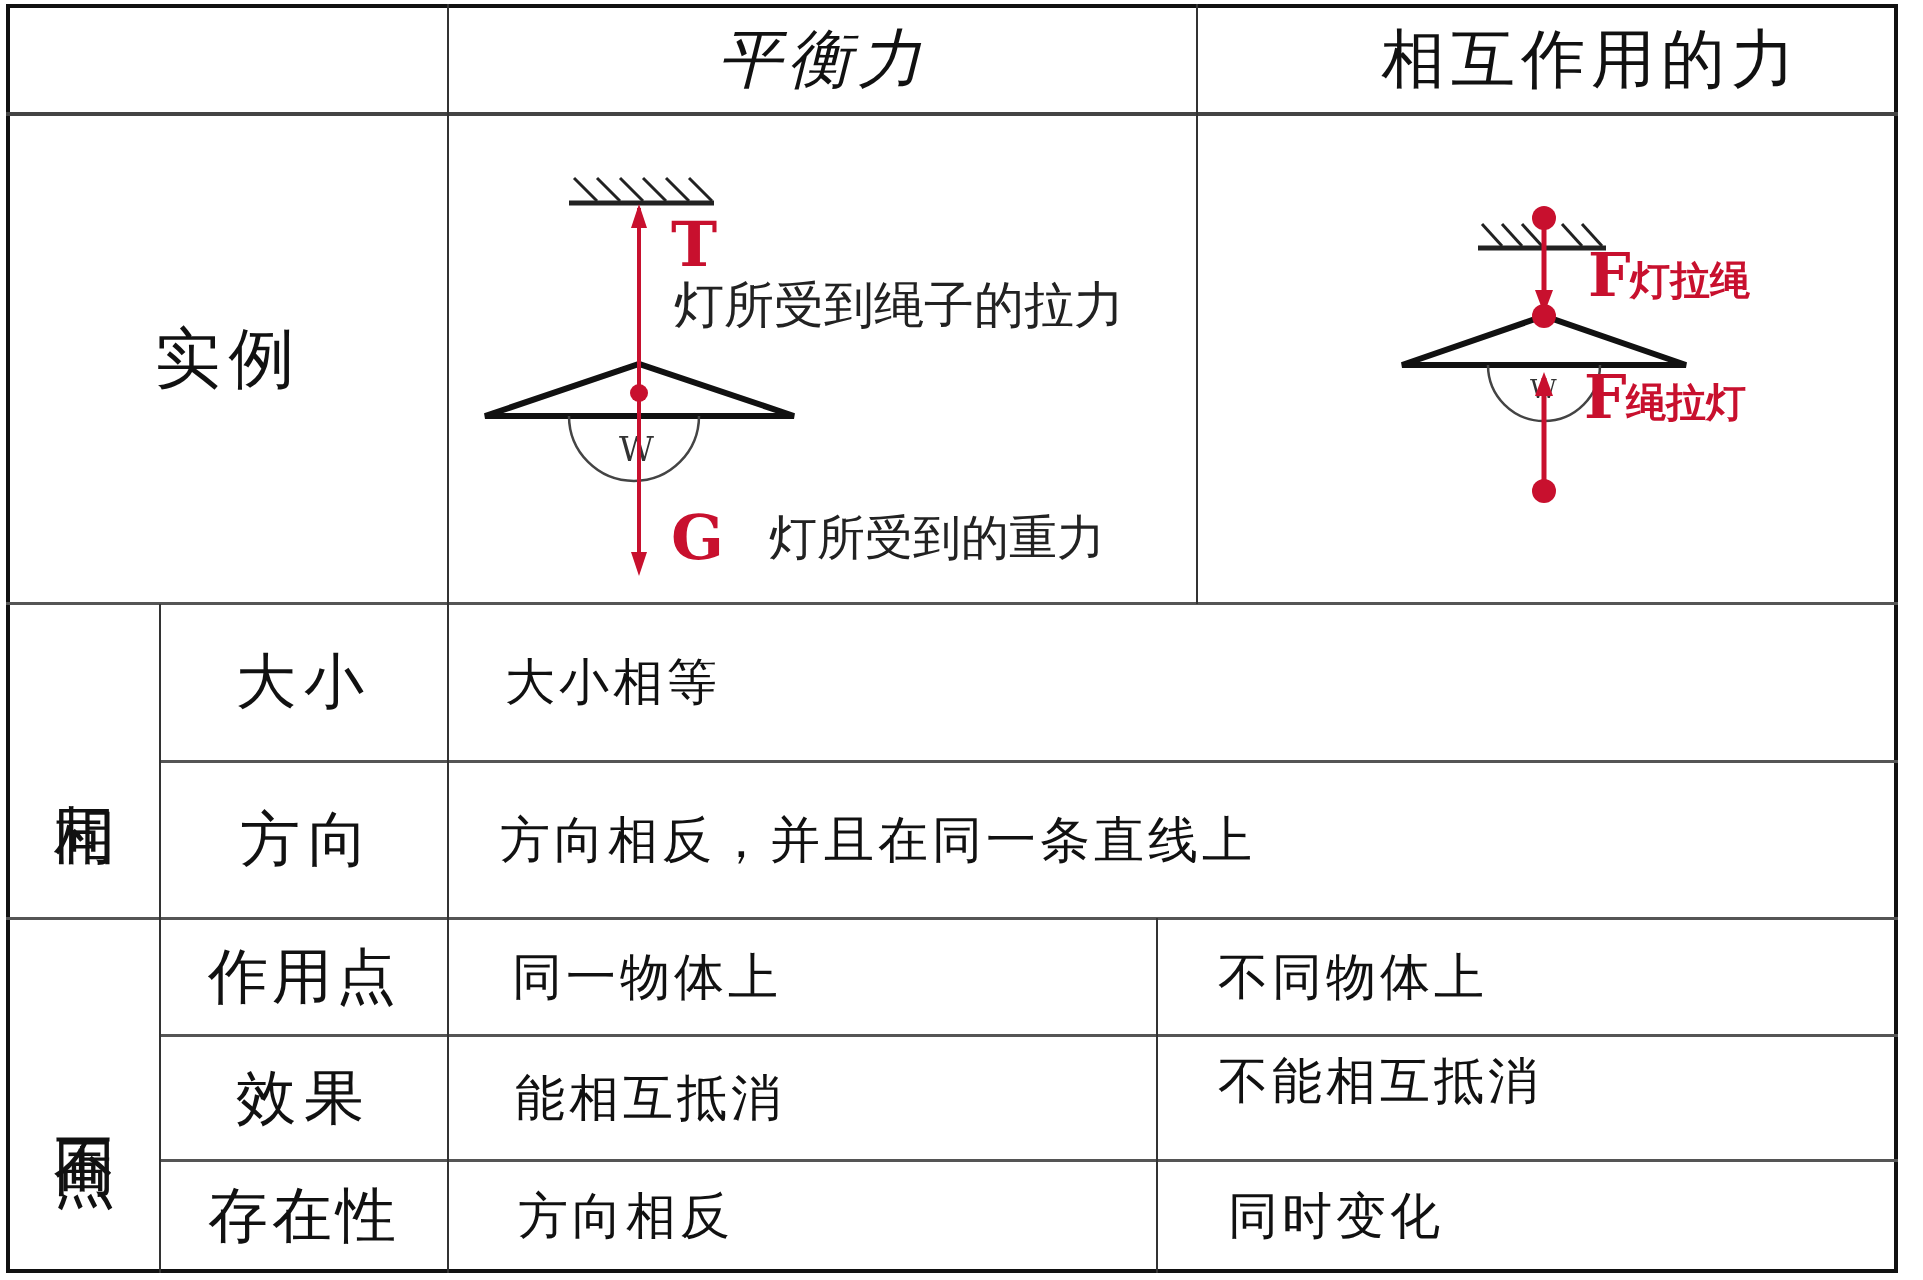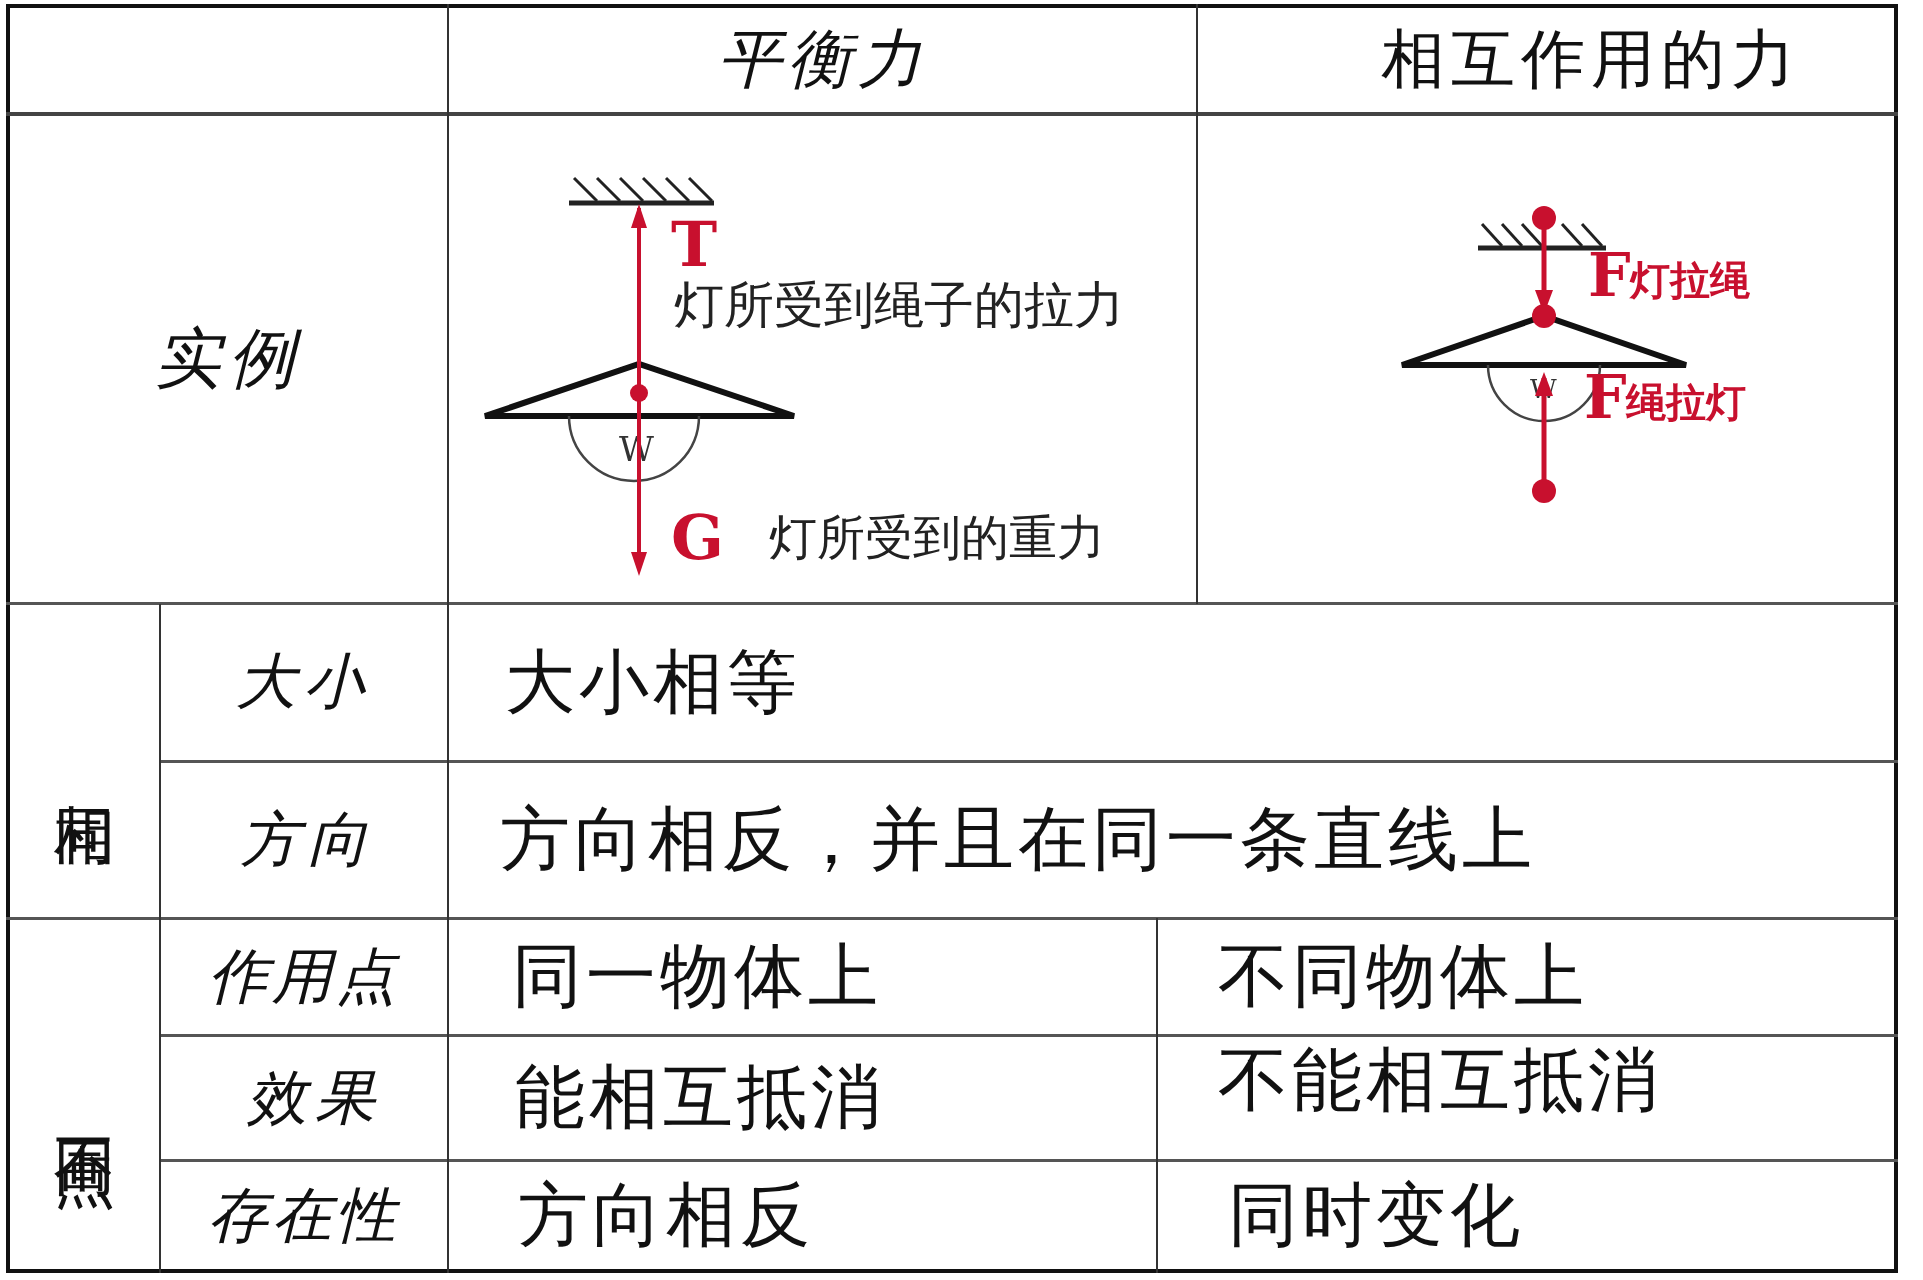--- a/index.html
+++ b/index.html
@@ -6,22 +6,22 @@
   body { width:1923px; height:1280px; position:relative; overflow:hidden;
          font-family: "DejaVu Serif", "Liberation Serif", serif; color:#111; }
   .frame { position:absolute; left:6px; top:4px; width:1892px; height:1269px;
            border:4px solid #111; box-sizing:border-box; }
   .hl { position:absolute; height:3px; background:#555; }
   .vl { position:absolute; width:2px; background:#333; }
   .cell { position:absolute; display:flex; align-items:center; justify-content:center;
           box-sizing:border-box; white-space:nowrap; }
   .cell.left { justify-content:flex-start; }
   .hdr { font-size:64px; letter-spacing:6px; }
-  .lbl { font-size:60px; letter-spacing:8px;font-style:italic; }
-  .val { font-size:70px; letter-spacing:4px; }
+  .lbl { font-size:60px; letter-spacing:8px; }
+  .val { font-size:50px; letter-spacing:4px; }
   .vert { flex-direction:column; font-size:62px; line-height:78px; }
   svg text { font-family: "DejaVu Serif", "Liberation Serif", serif; }
 </style>
 </head>
 <body>
 
 <div class="frame"></div>
 
 <div class="hl" style="left:6px; top:112px; width:1892px; height:4px; background:#444;"></div>
 <div class="hl" style="left:6px; top:602px; width:1892px;"></div>
@@ -107,19 +107,19 @@
 <div class="cell val left" style="left:500px; top:763px; width:1395px; height:154px;">方向相反，并且在同一条直线上</div>
 
 <div class="cell vert" style="left:10px; top:920px; width:149px; height:350px;">
   <span style="writing-mode:vertical-rl; text-orientation:upright; letter-spacing:4px;">不同点</span>
 </div>
 
 <div class="cell lbl" style="left:161px; top:920px; width:286px; height:114px; letter-spacing:4px;">作用点</div>
 <div class="cell val left" style="left:512px; top:920px; width:640px; height:114px;">同一物体上</div>
 <div class="cell val left" style="left:1218px; top:920px; width:675px; height:114px;">不同物体上</div>
 
-<div class="cell lbl" style="left:172px; top:1037px; width:286px; height:122px;">效果</div>
+<div class="cell lbl" style="left:161px; top:1037px; width:286px; height:122px;">效果</div>
 <div class="cell val left" style="left:515px; top:1037px; width:640px; height:122px;">能相互抵消</div>
 <div class="cell val left" style="left:1218px; top:1037px; width:675px; height:88px;">不能相互抵消</div>
 
 <div class="cell lbl" style="left:161px; top:1162px; width:286px; height:108px; letter-spacing:4px;">存在性</div>
 <div class="cell val left" style="left:518px; top:1162px; width:640px; height:108px;">方向相反</div>
 <div class="cell val left" style="left:1228px; top:1162px; width:665px; height:108px;">同时变化</div>
 
 </body></html>

